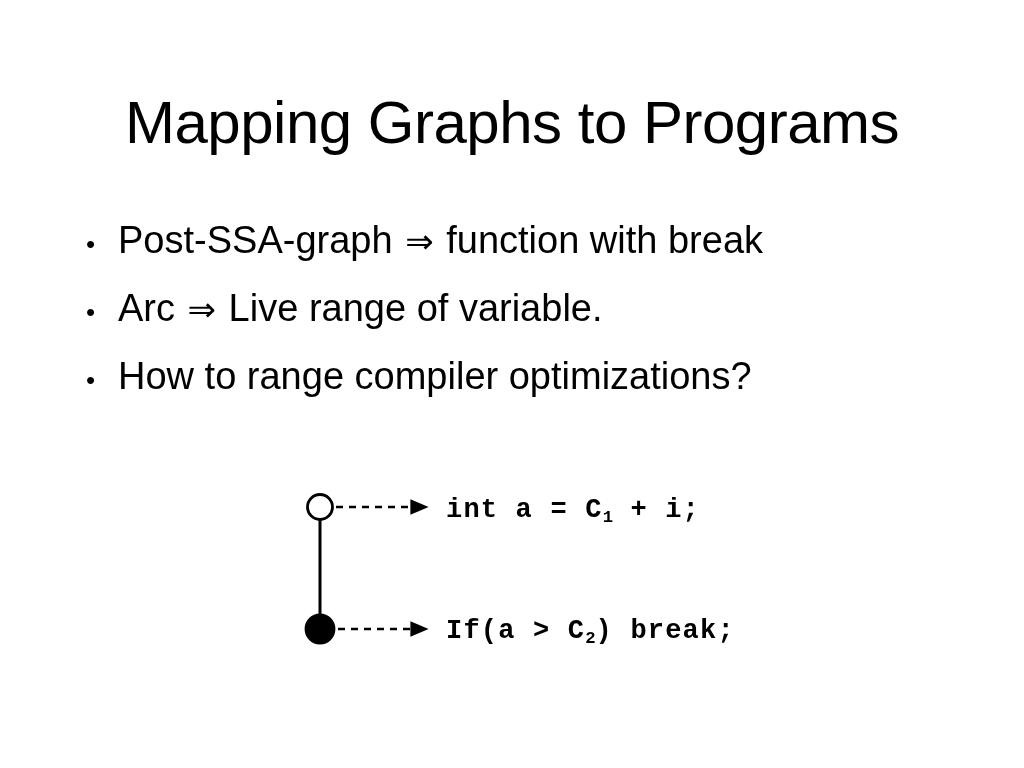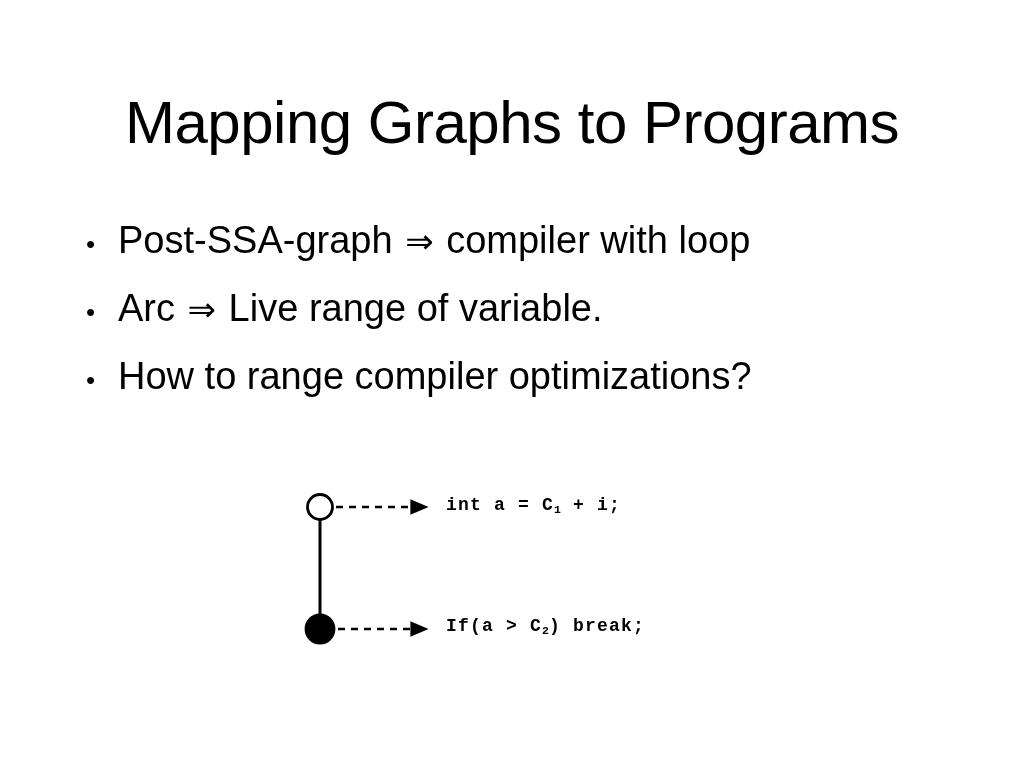--- a/index.html
+++ b/index.html
@@ -77,21 +77,21 @@
     height: 190px;
   }
   .diagram svg {
     position: absolute;
     left: 0;
     top: 0;
   }
   .code-label {
     position: absolute;
     font-family: "Liberation Mono", "DejaVu Sans Mono", monospace;
-    font-size: 18px;
+    font-size: 27px;
     font-weight: 700;
     letter-spacing: 1.2px;
     white-space: nowrap;
     color: #000000;
   }
   .code-label sub {
     font-size: 0.64em;
     vertical-align: -0.28em;
     letter-spacing: 0;
   }
@@ -102,21 +102,21 @@
 <body>
 
 <div class="slide">
 
   <h1 class="slide-title">Mapping Graphs to Programs</h1>
 
   <div class="bullet-list">
 
     <div class="bullet-item">
       <span class="bullet-marker">•</span>
-      <span class="bullet-text"><span>Post-SSA-graph </span><span class="arrow-glyph">⇒</span><span> compiler with loop</span></span>
+      <span class="bullet-text"><span>Post-SSA-graph </span><span class="arrow-glyph">⇒</span><span> function with break</span></span>
     </div>
 
     <div class="bullet-item">
       <span class="bullet-marker">•</span>
       <span class="bullet-text"><span>Arc </span><span class="arrow-glyph">⇒</span><span> Live range of variable.</span></span>
     </div>
 
     <div class="bullet-item">
       <span class="bullet-marker">•</span>
       <span class="bullet-text"><span>How to range compiler optimizations?</span><span class="arrow-glyph"></span><span></span></span>

